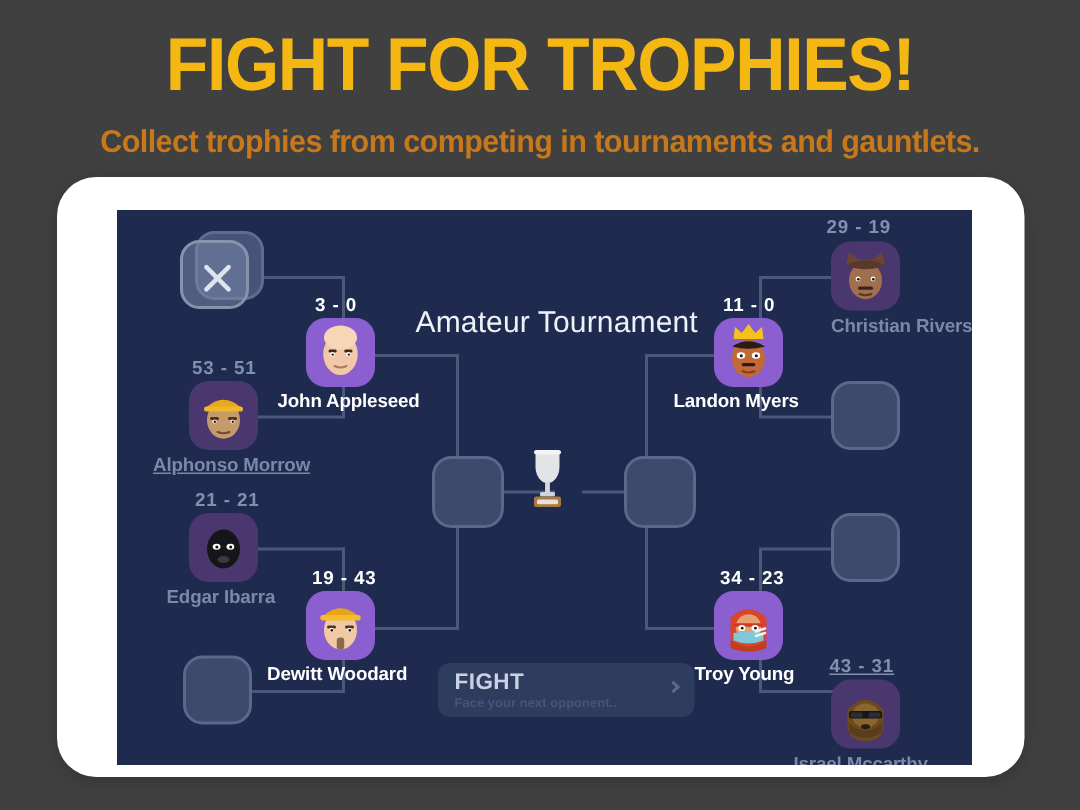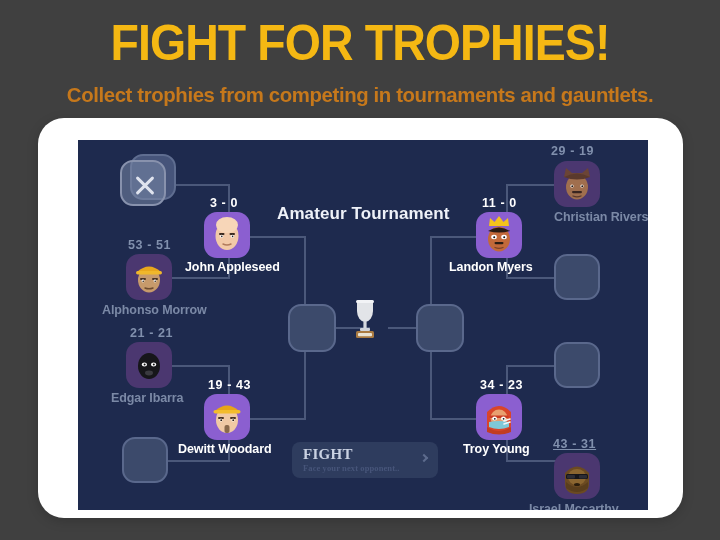--- a/index.html
+++ b/index.html
@@ -117,38 +117,37 @@
     font-size: 12.5px;
     font-weight: 700;
     letter-spacing: -0.1px;
     white-space: nowrap;
   }
   .pname.bright { color: #ffffff; }
   .pname.muted  { color: #7b89a6; }
 
   .tourney-title {
     position: absolute;
-    font-size: 17px;
-    font-weight: 700;
+    font-size: 20px;
+    font-weight: 400;
     color: #eef1f8;
     letter-spacing: 0.1px;
     white-space: nowrap;
     text-align: center;
   }
 
   .trophy { position: absolute; left: 349px; top: 296px; width: 32px; height: 50px; }
 
   
   .fight-btn {
     position: absolute;
     left: 292px; top: 442px;
-    width: 146px; height: 36px;
+    width: 171px; height: 36px;
     background: #2e3c5e;
     border-radius: 8px;
-    font-family: Liberation Serif, serif;
   }
   .fight-label {
     position: absolute; left: 11px; top: 4px;
     font-size: 15px; font-weight: 700; letter-spacing: 0.3px;
     color: #c9d1e2;
   }
   .fight-sub {
     position: absolute; left: 11px; top: 21px;
     font-size: 8.5px; font-weight: 700; letter-spacing: 0.1px;
     color: #47557a;
@@ -251,21 +250,21 @@
         <rect x="10" y="17" width="26" height="3.4" rx="1.7" fill="#f0b72b"></rect>
         <rect x="14" y="24" width="6" height="2" rx="1" fill="#4a3322"></rect>
         <rect x="26" y="24" width="6" height="2" rx="1" fill="#4a3322"></rect>
         <circle cx="17" cy="27" r="1.4" fill="#ffffff"></circle>
         <circle cx="29" cy="27" r="1.4" fill="#ffffff"></circle>
         <circle cx="17.2" cy="27.2" r="0.8" fill="#241a12"></circle>
         <circle cx="29.2" cy="27.2" r="0.8" fill="#241a12"></circle>
         <path d="M19 34 q4 1.6 8 0" stroke="#6e4c30" stroke-width="1.4" fill="none" stroke-linecap="round"></path>
       </svg>
     </div>
-    <div class="pname muted" style="left:24px; top:163px;">Alphonso Morrow</div>
+    <div class="pname muted" style="left:24px; top:163px;text-decoration:underline;">Alphonso Morrow</div>
 
     <div class="score muted" style="left:52px; top:186px;">21 - 21</div>
     <div class="avatar dim" style="left:48px; top:202px;">
       <div class="plate"></div>
       <svg width="46" height="46" viewBox="0 0 46 46">
         <ellipse cx="23" cy="24" rx="11" ry="13" fill="#16161a"></ellipse>
         <ellipse cx="18.4" cy="22.5" rx="2.6" ry="2" fill="#ffffff"></ellipse>
         <ellipse cx="27.6" cy="22.5" rx="2.6" ry="2" fill="#ffffff"></ellipse>
         <circle cx="18.6" cy="22.6" r="1" fill="#111"></circle>
         <circle cx="27.8" cy="22.6" r="1" fill="#111"></circle>

